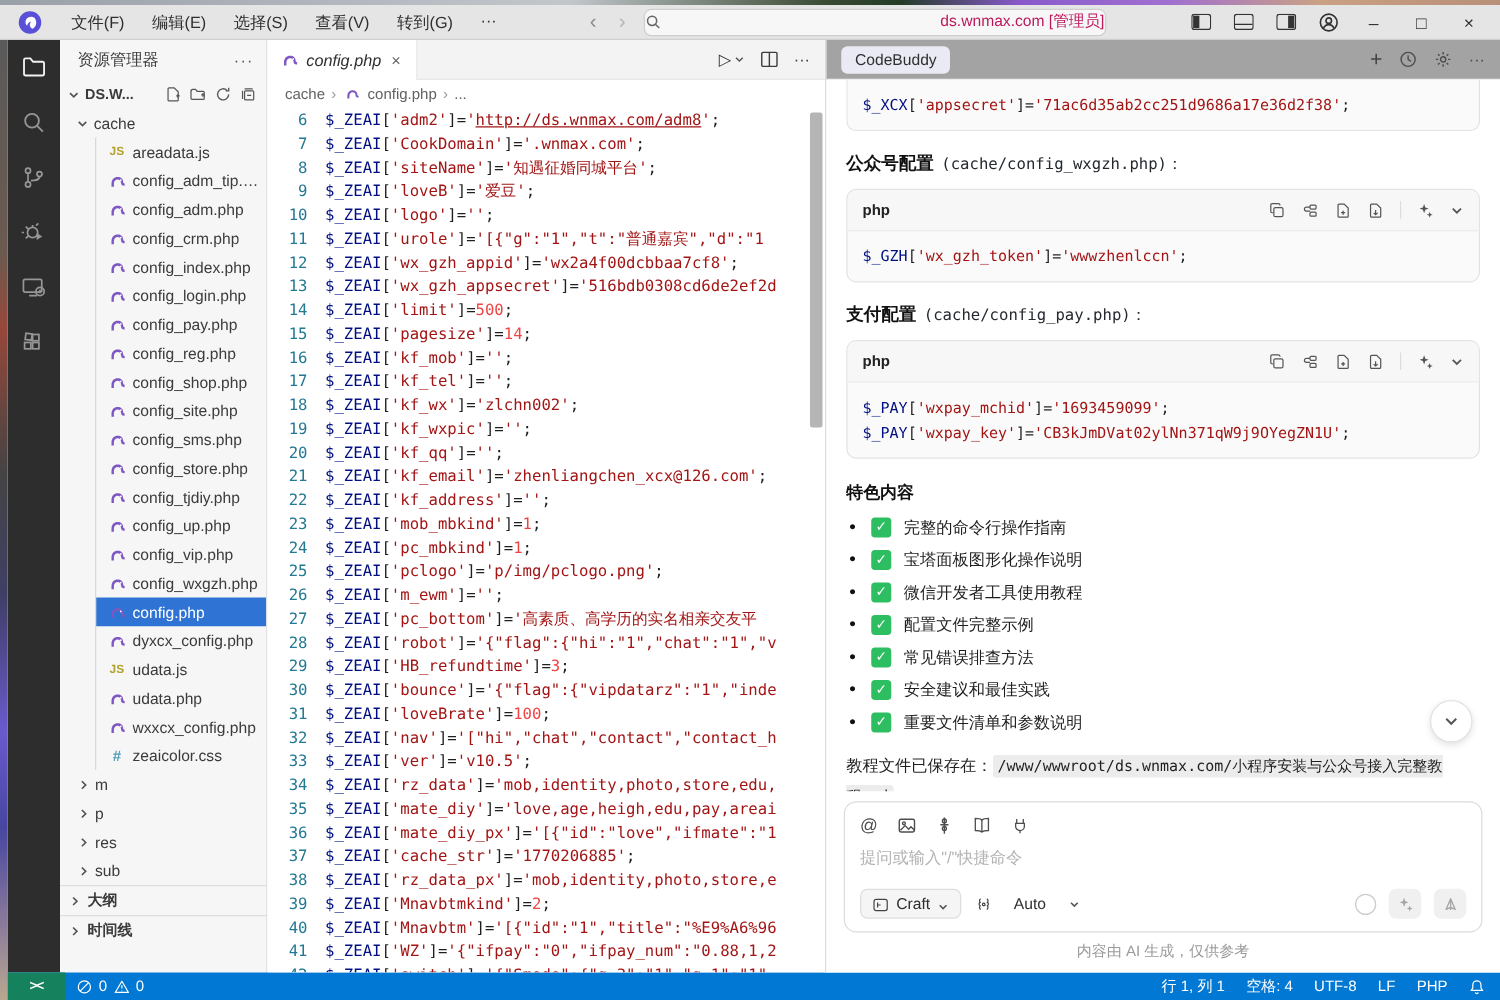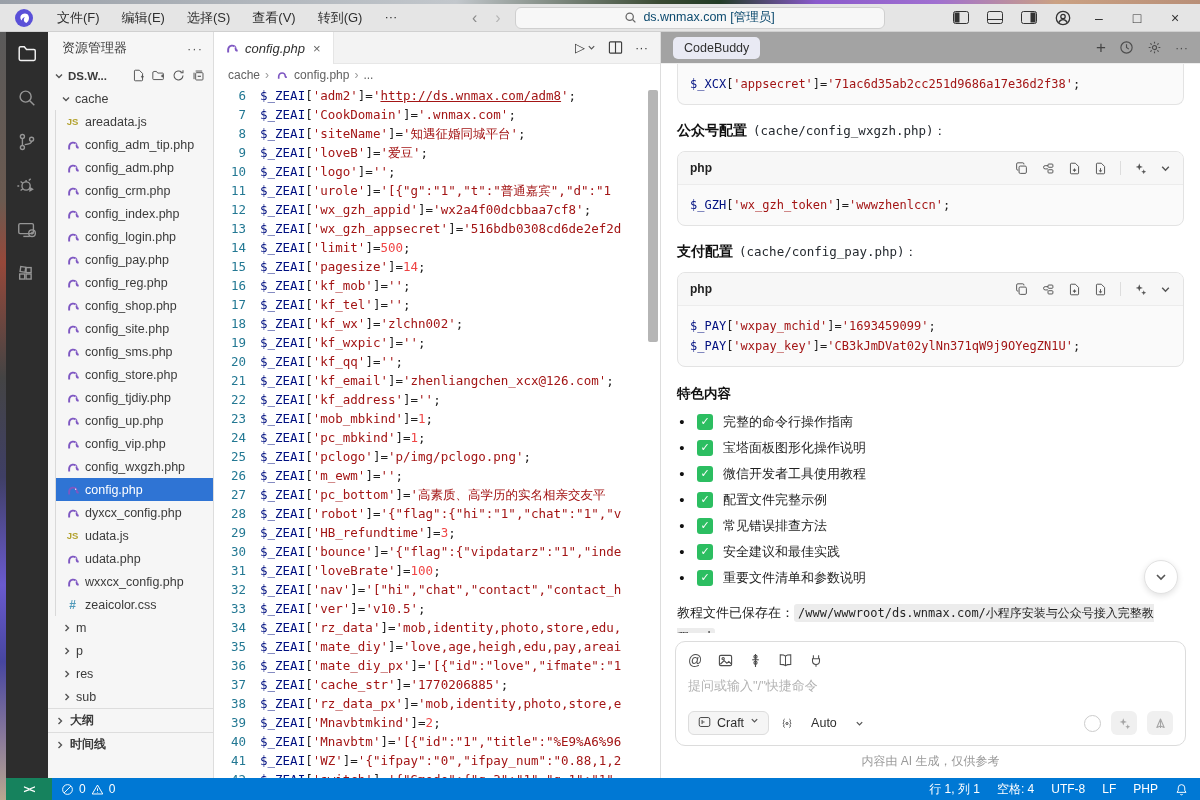--- a/index.html
+++ b/index.html
@@ -12,42 +12,42 @@
   .edge-strip{position:absolute;left:0;top:32px;bottom:0;width:6px;z-index:6;background:linear-gradient(180deg,#5a5a5a 0%,#6b5a50 22%,#96483a 30%,#444 45%,#3f3f66 58%,#6a5ace 72%,#4746a0 82%,#8a7a9a 92%,#b9a890 100%);}
 
   
   .titlebar{height:28px;flex:none;background:#e5e5e5;display:flex;align-items:center;padding:0 8px 0 14px;border-bottom:1px solid #d0d0d0;}
   .logo{width:20px;height:20px;margin-right:14px;flex:none;}
   .menus{display:flex;gap:4px;}
   .menu-item{padding:2px 9px;border-radius:5px;color:#2e2e2e;cursor:default;}
   .tb-center{flex:1;display:flex;align-items:center;justify-content:center;gap:10px;}
   .nav-arrow{color:#8a8a8a;font-size:16px;line-height:1;padding:0 4px;}
   .nav-arrow.fwd{color:#b5b5b5;}
-  .searchbox{width:370px;height:22px;background:#f7f7f7;border:1px solid #cncnc;border:1px solid #cfcfcf;border-radius:6px;display:flex;align-items:center;justify-content:center;gap:6px;color:#0c4a6e;font-size:12.5px;}
+  .searchbox{width:370px;height:22px;background:#f7f7f7;border:1px solid #cncnc;border:1px solid #cfcfcf;border-radius:6px;display:flex;align-items:center;justify-content:space-between;gap:6px;color:#be185d;font-size:12.5px;}
   .tb-right{display:flex;align-items:center;gap:4px;}
   .tb-ic{width:30px;height:24px;display:flex;align-items:center;justify-content:center;color:#444;border-radius:5px;}
   .win-glyph{font-size:14px;color:#333;}
   .win-ctl{width:34px;height:26px;display:flex;align-items:center;justify-content:center;}
 
   
   .main{flex:1;display:flex;min-height:0;margin-left:6px;}
   .activitybar{width:42px;flex:none;background:#2d2d2d;display:flex;flex-direction:column;align-items:center;padding-top:10px;gap:20px;}
   .ab-ic{width:24px;height:24px;display:flex;align-items:center;justify-content:center;color:#969696;}
   .ab-ic.active{color:#f2f2f2;}
 
   
   .sidebar{width:166px;flex:none;background:#f6f6f6;border-right:1px solid #ddd;display:flex;flex-direction:column;min-height:0;overflow:hidden;}
   .sb-head{height:32px;flex:none;display:flex;align-items:center;justify-content:space-between;padding:0 10px 0 14px;color:#3c3c3c;}
   .sb-kebab{color:#555;letter-spacing:1px;}
   .tree{flex:1;overflow:hidden;font-size:12.5px;color:#3b3b3b;}
   .trow{height:23px;display:flex;align-items:center;gap:4px;padding-left:6px;white-space:nowrap;cursor:default;}
   .trow .bold{font-weight:bold;font-size:11.5px;color:#3b3b3b;}
   .root-actions{margin-left:auto;display:flex;gap:7px;padding-right:8px;color:#555;}
   .trow.cache{padding-left:13px;}
-  .filelist{margin-left:7px;border-left:1px solid #d9d9d9;}
+  .filelist{margin-left:28px;border-left:1px solid #d9d9d9;}
   .trow.file{padding-left:9px;gap:5px;}
   .trow.file.sel{background:#2f74d4;color:#fff;}
   .trow.folder{padding-left:14px;color:#3b3b3b;}
   .ticon{width:15px;display:inline-flex;justify-content:center;flex:none;}
   .fi.js{color:#b3a22e;font-weight:bold;font-size:9.5px;}
   .fi.css{color:#519aba;font-weight:bold;font-size:12px;}
   .tname{overflow:hidden;text-overflow:ellipsis;}
   .sec-row{height:24px;display:flex;align-items:center;gap:5px;padding-left:7px;border-top:1px solid #ddd;font-weight:bold;font-size:12px;color:#3b3b3b;}
   .chev{display:inline-flex;color:#646464;flex:none;}
 
@@ -92,21 +92,21 @@
   .bullet{width:10px;text-align:center;font-size:15px;color:#111;flex:none;}
   .checkbox{width:16px;height:16px;border-radius:3px;background:#2cbe61;color:#fff;font-size:11px;font-weight:bold;display:flex;align-items:center;justify-content:center;flex:none;}
   .note{margin-top:14px;line-height:1.8;color:#1f1f1f;}
   .note code{font-family:"DejaVu Sans Mono","Liberation Mono",monospace;font-size:12px;background:#ececec;padding:2px 4px;border-radius:3px;}
   .scroll-down{position:absolute;right:22px;bottom:184px;width:34px;height:34px;border-radius:50%;background:#fff;border:1px solid #e2e2e2;box-shadow:0 2px 6px rgba(0,0,0,.12);display:flex;align-items:center;justify-content:center;color:#555;z-index:4;}
   .inputbox{flex:none;margin:8px 14px 0;border:1px solid #dcdcdc;border-radius:10px;padding:10px 12px 10px;background:#fff;}
   .ib-icons{display:flex;align-items:center;gap:16px;color:#4d4d4d;}
   .ib-at{font-size:14px;color:#4d4d4d;}
   .ib-placeholder{margin-top:9px;color:#b3b3b3;font-size:13px;}
   .ib-bottom{margin-top:16px;display:flex;align-items:center;gap:12px;}
-  .mode-btn{display:flex;align-items:flex-start;gap:6px;border:1px solid #ddd;background:#f5f5f5;border-radius:6px;padding:4px 9px;font-size:12.5px;color:#2e2e2e;font-family:inherit;}
+  .mode-btn{display:flex;align-items:flex-end;gap:6px;border:1px solid #ddd;background:#f5f5f5;border-radius:6px;padding:4px 9px;font-size:12.5px;color:#2e2e2e;font-family:inherit;}
   .model-btn{display:flex;align-items:center;gap:18px;border:none;background:none;font-size:12.5px;color:#2e2e2e;font-family:inherit;}
   .ib-right{margin-left:auto;display:flex;align-items:center;gap:10px;}
   .ctx-circle{width:17px;height:17px;border:1.5px solid #ccc;border-radius:50%;}
   .sq-btn{width:26px;height:24px;border-radius:6px;background:#f0f0f0;display:flex;align-items:center;justify-content:center;color:#a5a5a5;}
   .disclaimer{flex:none;text-align:center;color:#9a9a9a;font-size:12px;padding:7px 0 8px;}
 
   
   .statusbar{height:22px;flex:none;background:#0078d4;color:#fff;display:flex;align-items:center;font-size:12px;margin-left:6px;}
   .remote{width:46px;height:22px;background:#16825d;display:flex;align-items:center;justify-content:center;font-weight:bold;font-size:11px;letter-spacing:-1px;}
   .sb-left{display:flex;align-items:center;gap:5px;padding-left:9px;}

